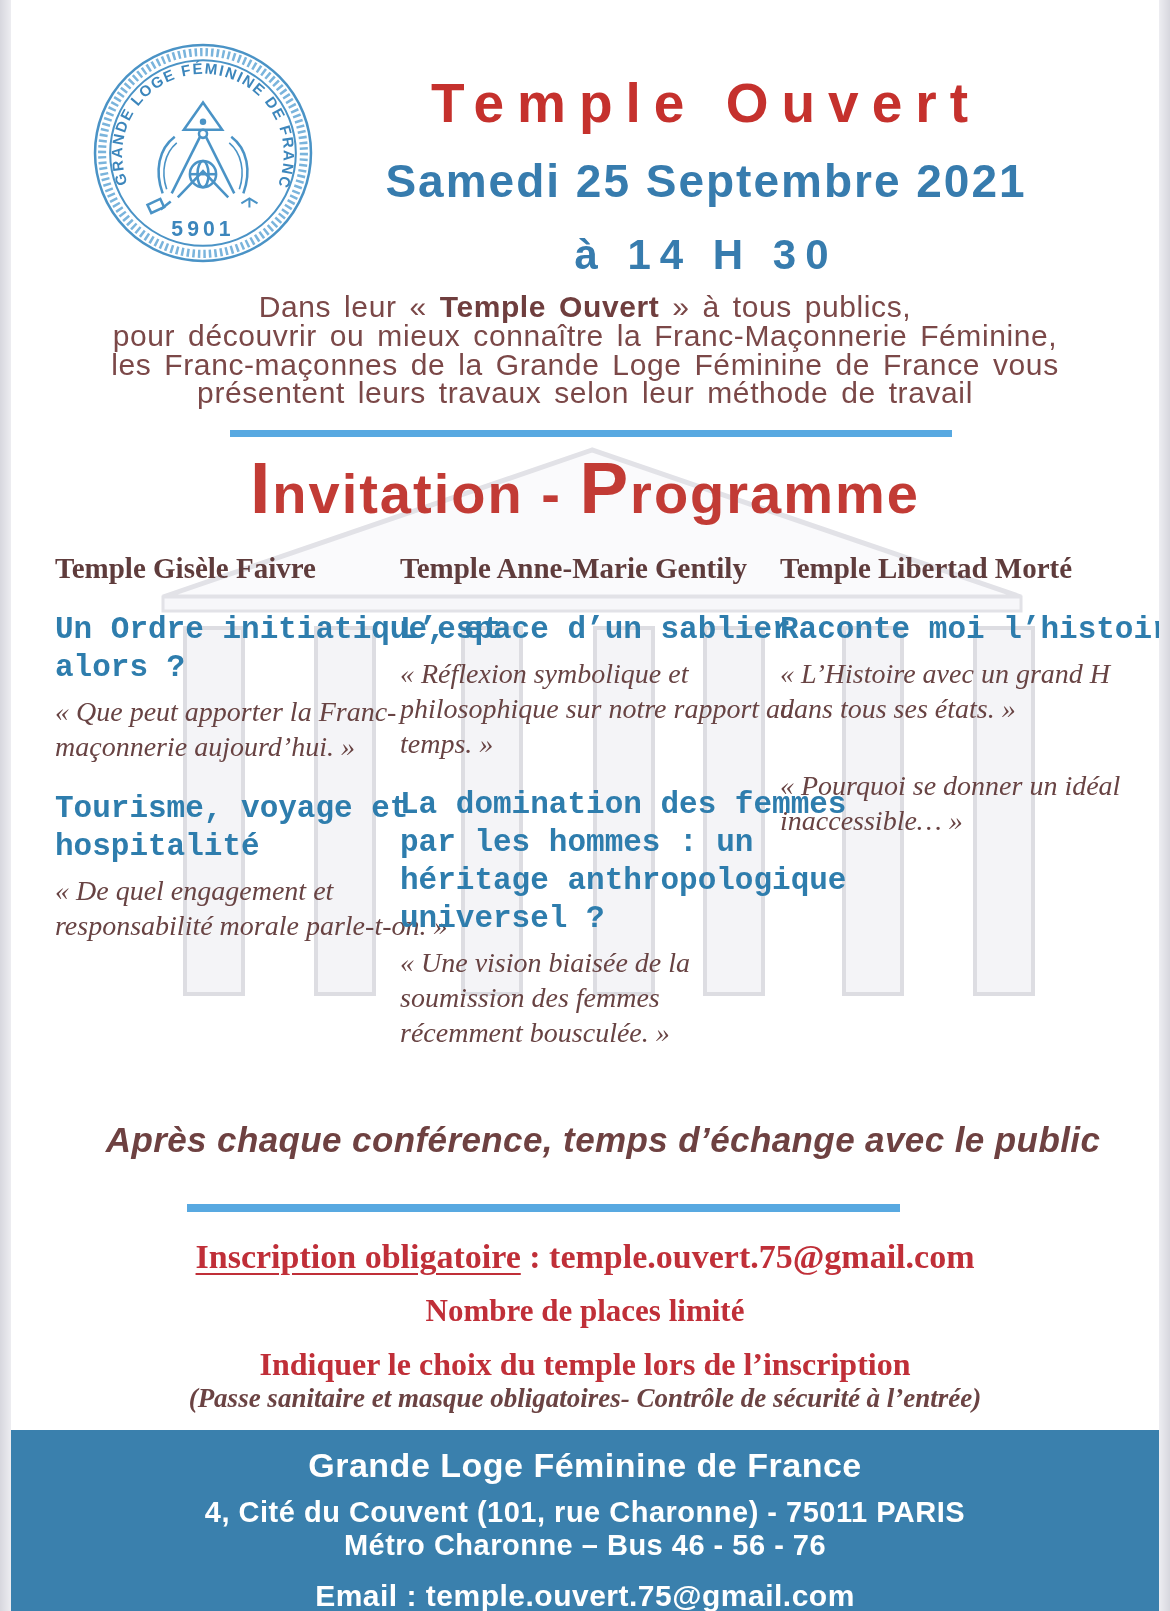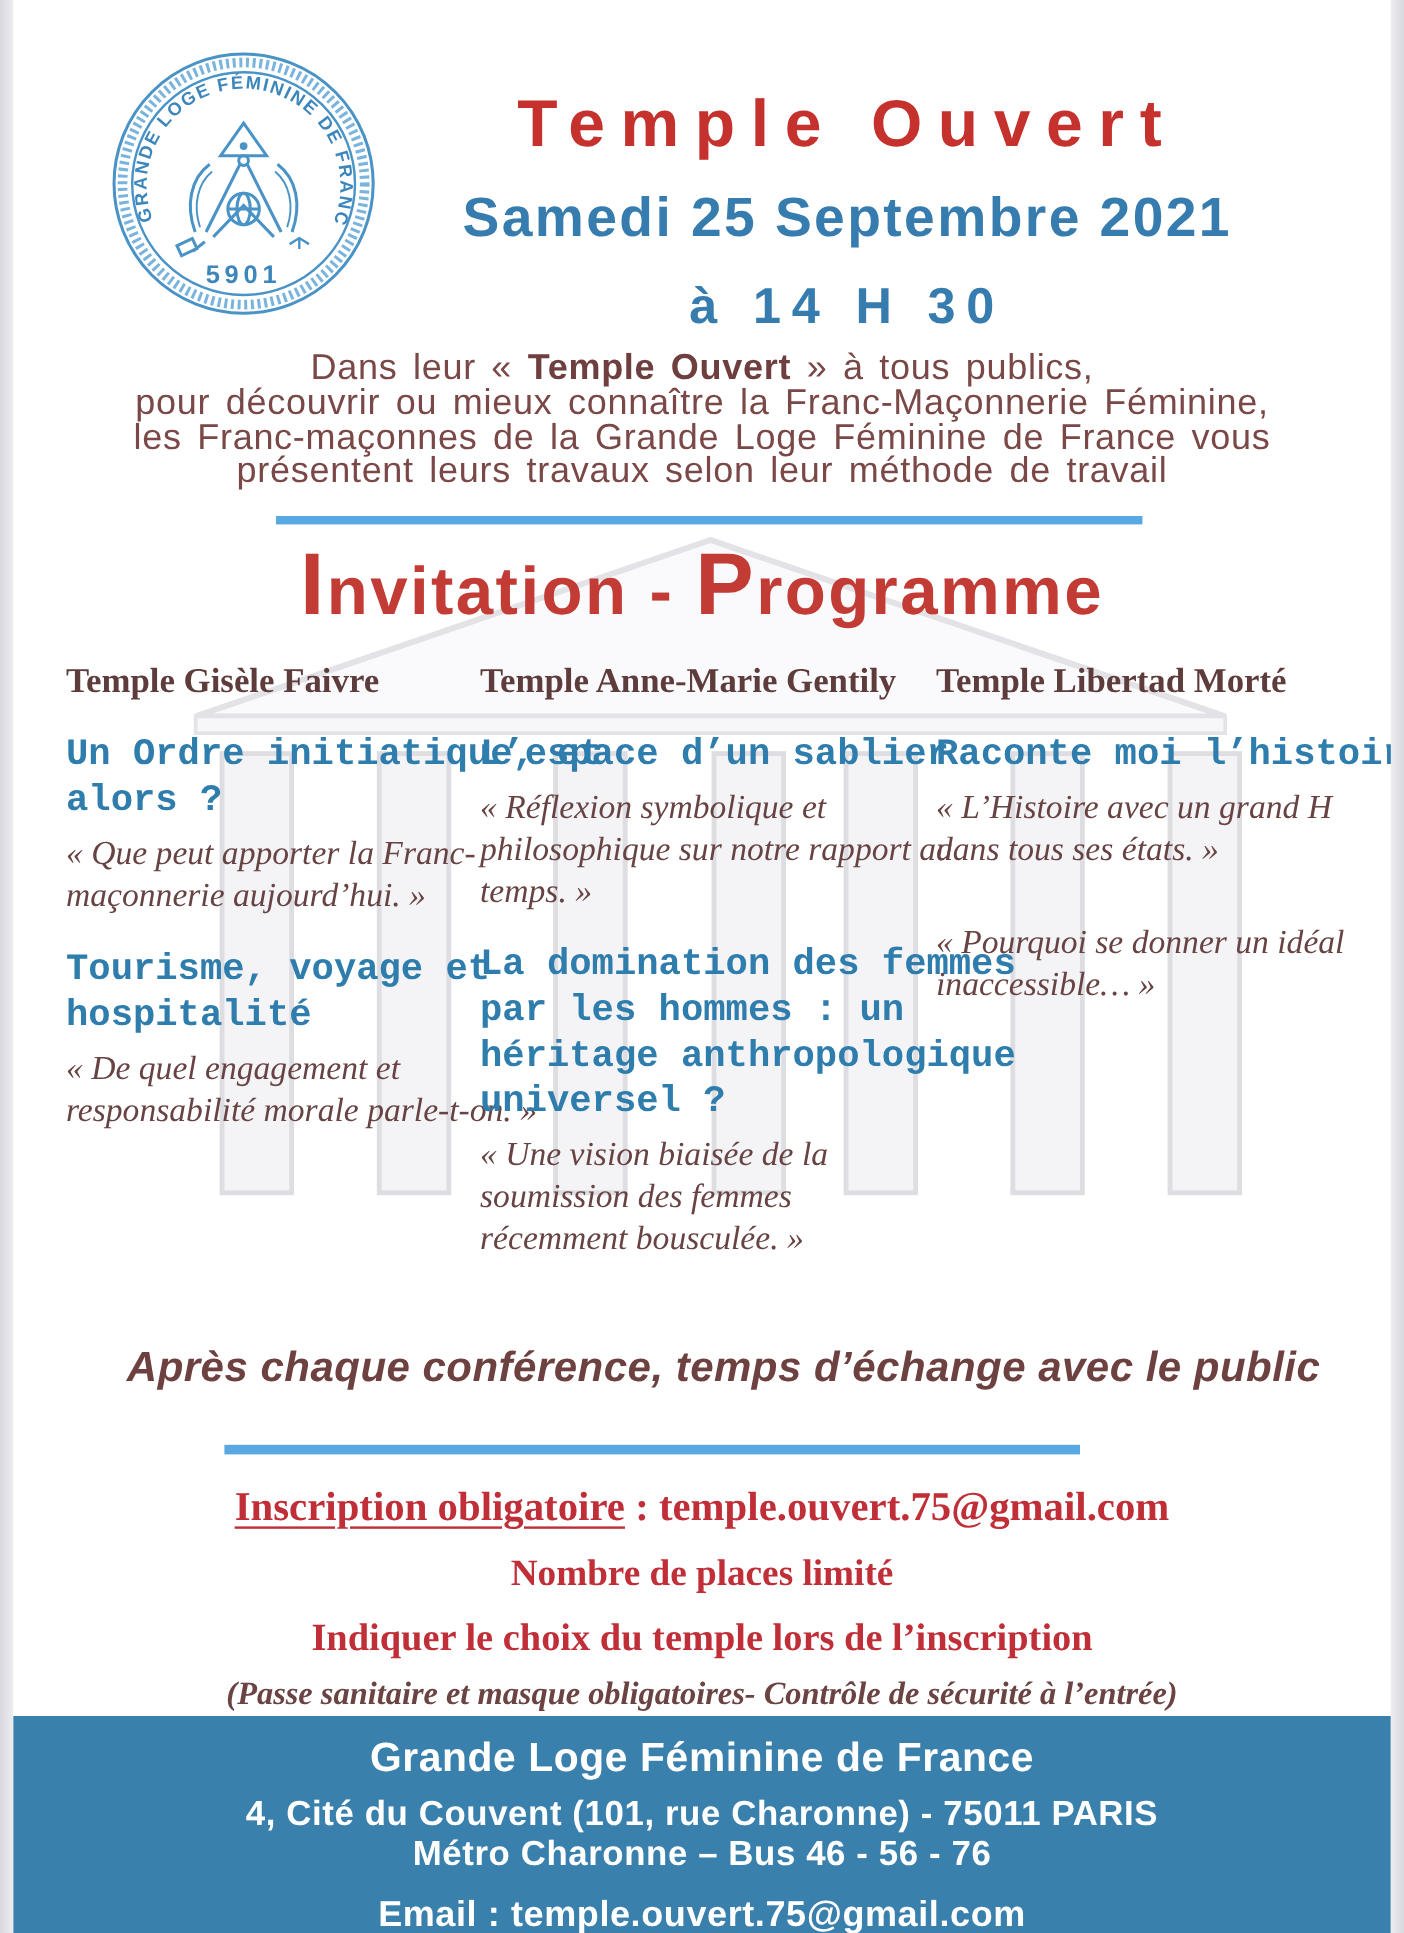--- a/index.html
+++ b/index.html
@@ -74,21 +74,21 @@
   .divider2{position:absolute;left:187px;top:1204px;width:713px;height:8px;background:#58a9e1;z-index:2;}
 
   .registration{
     position:absolute;left:0;right:0;top:1238px;z-index:2;text-align:center;
     font-family:"Liberation Serif", serif;color:#c02f38;font-weight:bold;
   }
   .reg-line1{font-size:34px;}
   .reg-line1 .u{text-decoration:underline;text-decoration-thickness:2px;text-underline-offset:5px;}
   .reg-line2{font-size:31px;margin-top:17px;}
   .reg-line3{font-size:32px;margin-top:17px;}
-  .reg-line4{font-size:27px;margin-top:13px;color:#6b4343;font-style:italic;}
+  .reg-line4{font-size:27px;color:#6b4343;font-style:italic;}
 
   
   .footer{
     position:absolute;left:11px;right:11px;top:1430px;bottom:0;background:#3a80ad;z-index:3;
     color:#ffffff;text-align:center;font-weight:bold;letter-spacing:0.5px;
   }
   .footer .org{font-size:34px;padding-top:16px;}
   .footer .addr{font-size:29px;margin-top:11px;line-height:33px;}
   .footer .transit{font-size:29px;line-height:33px;}
   .footer .mail{font-size:30px;margin-top:17px;}

